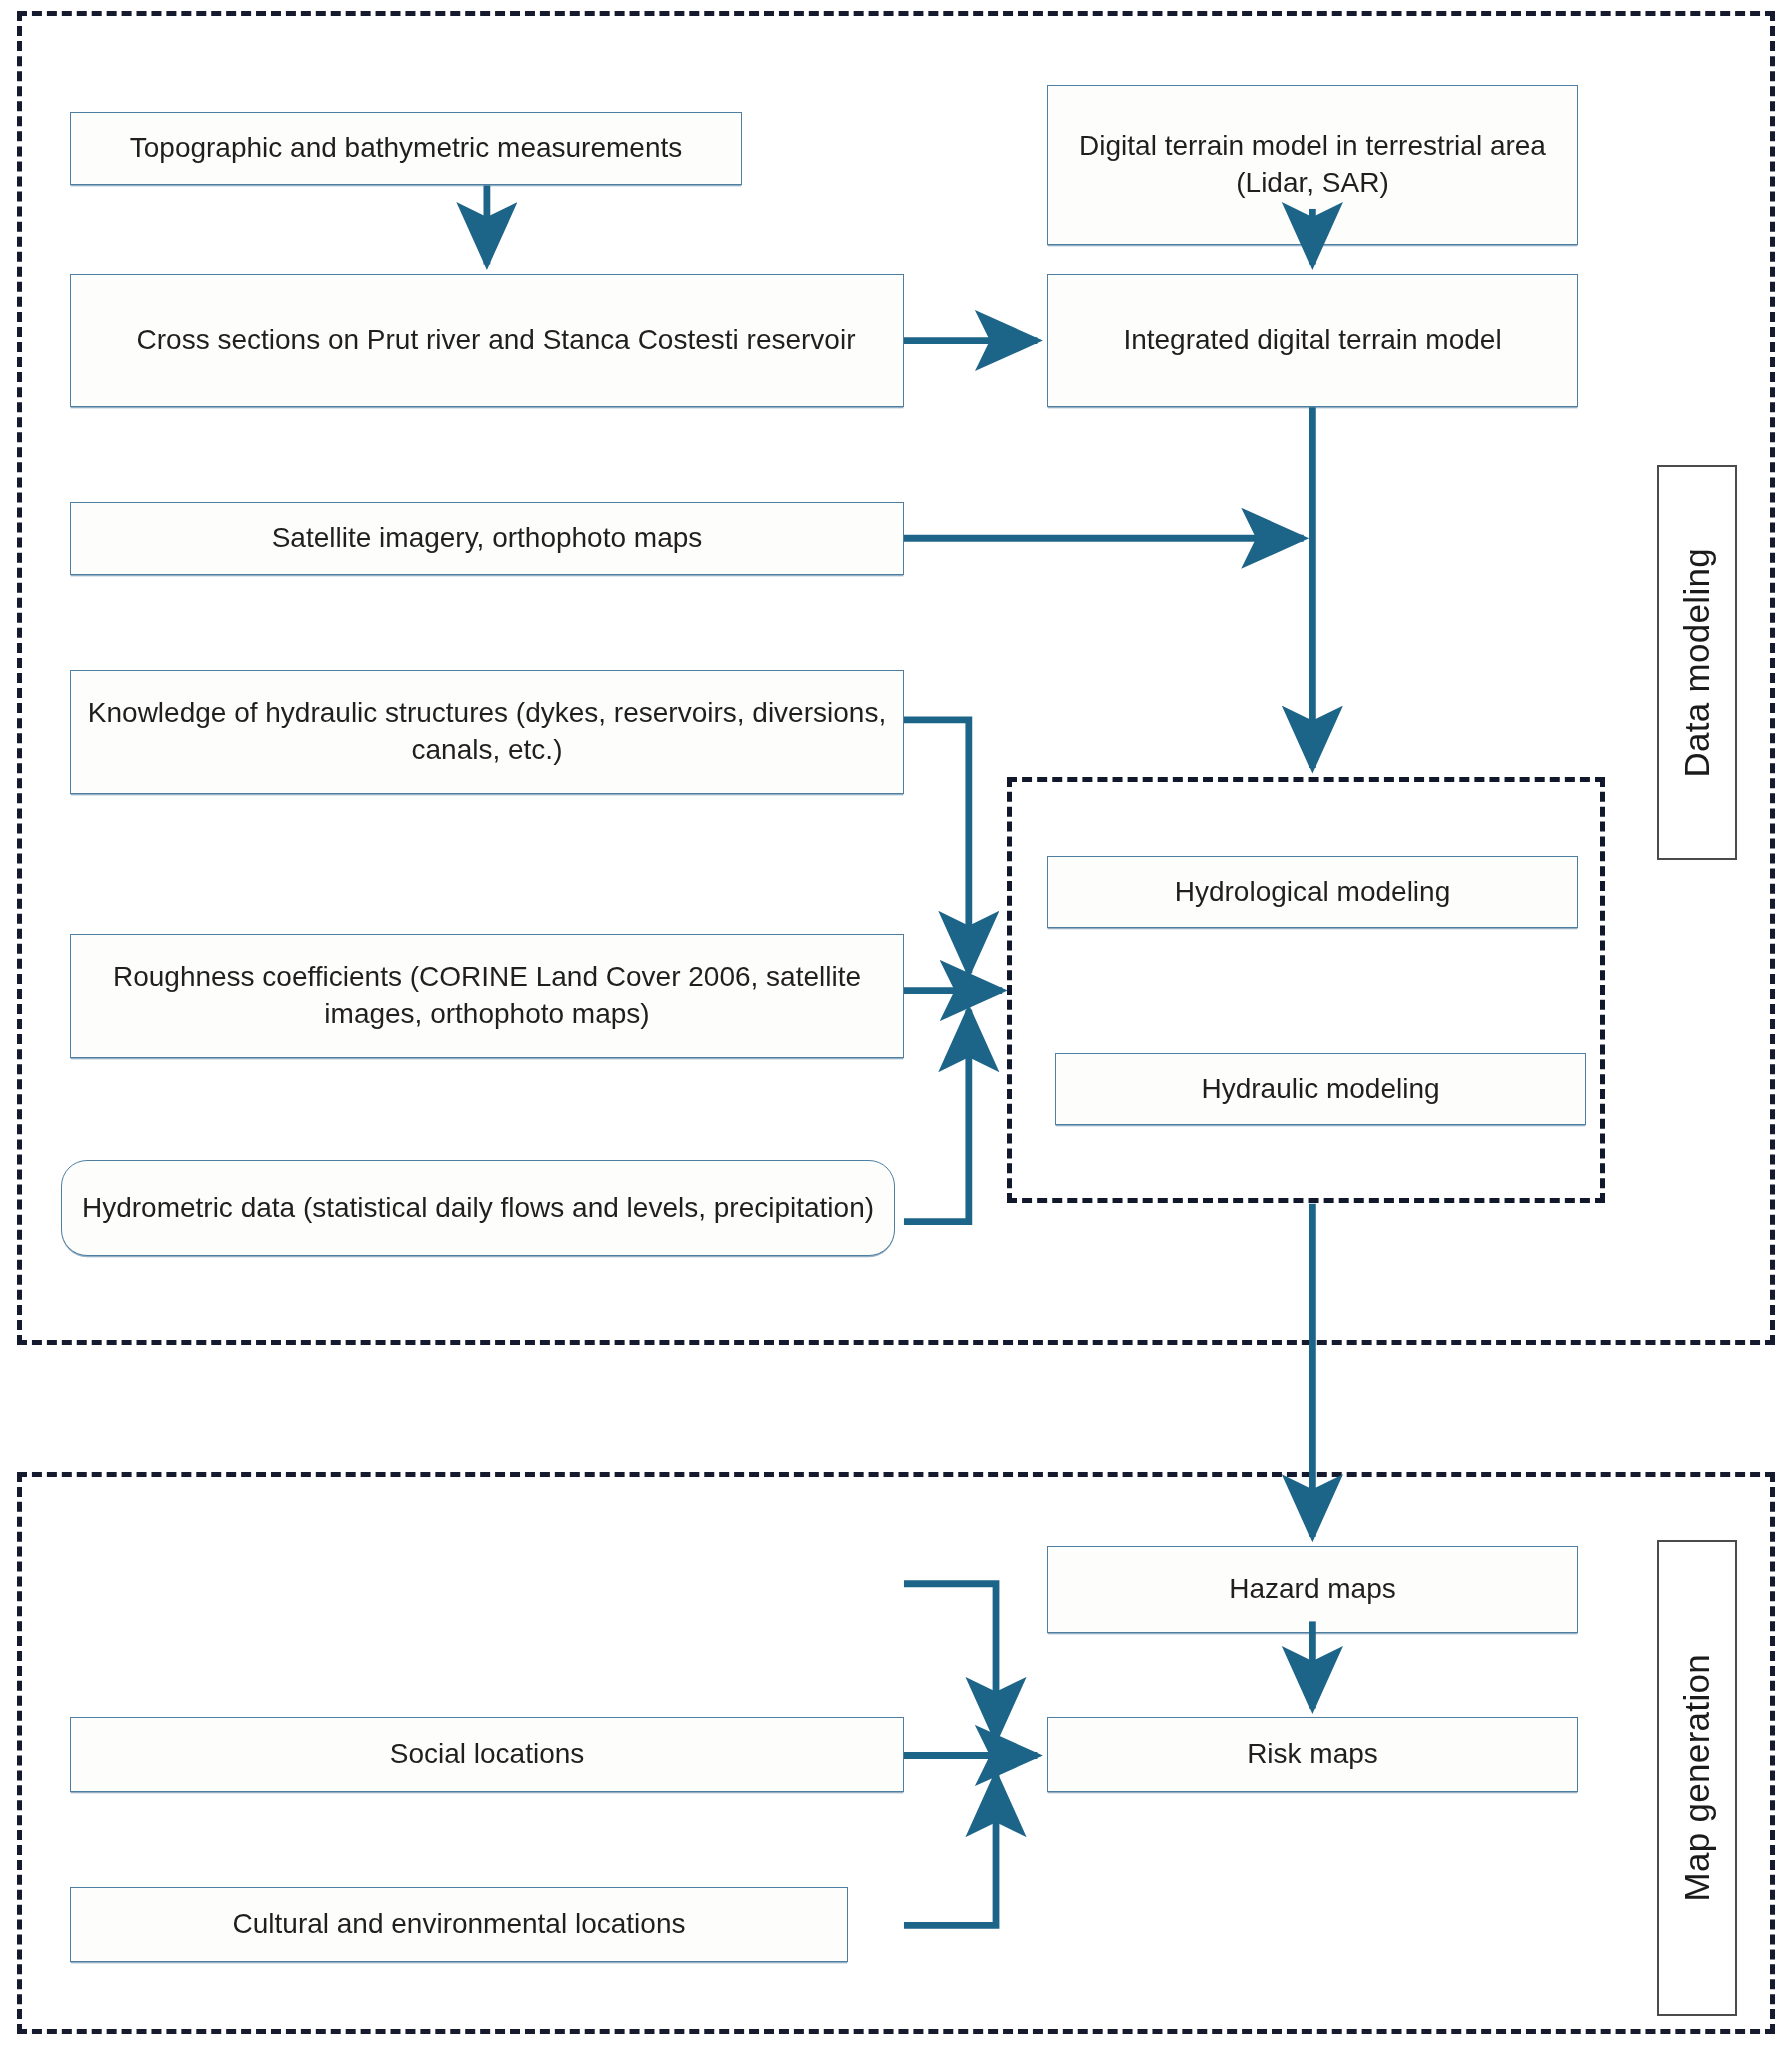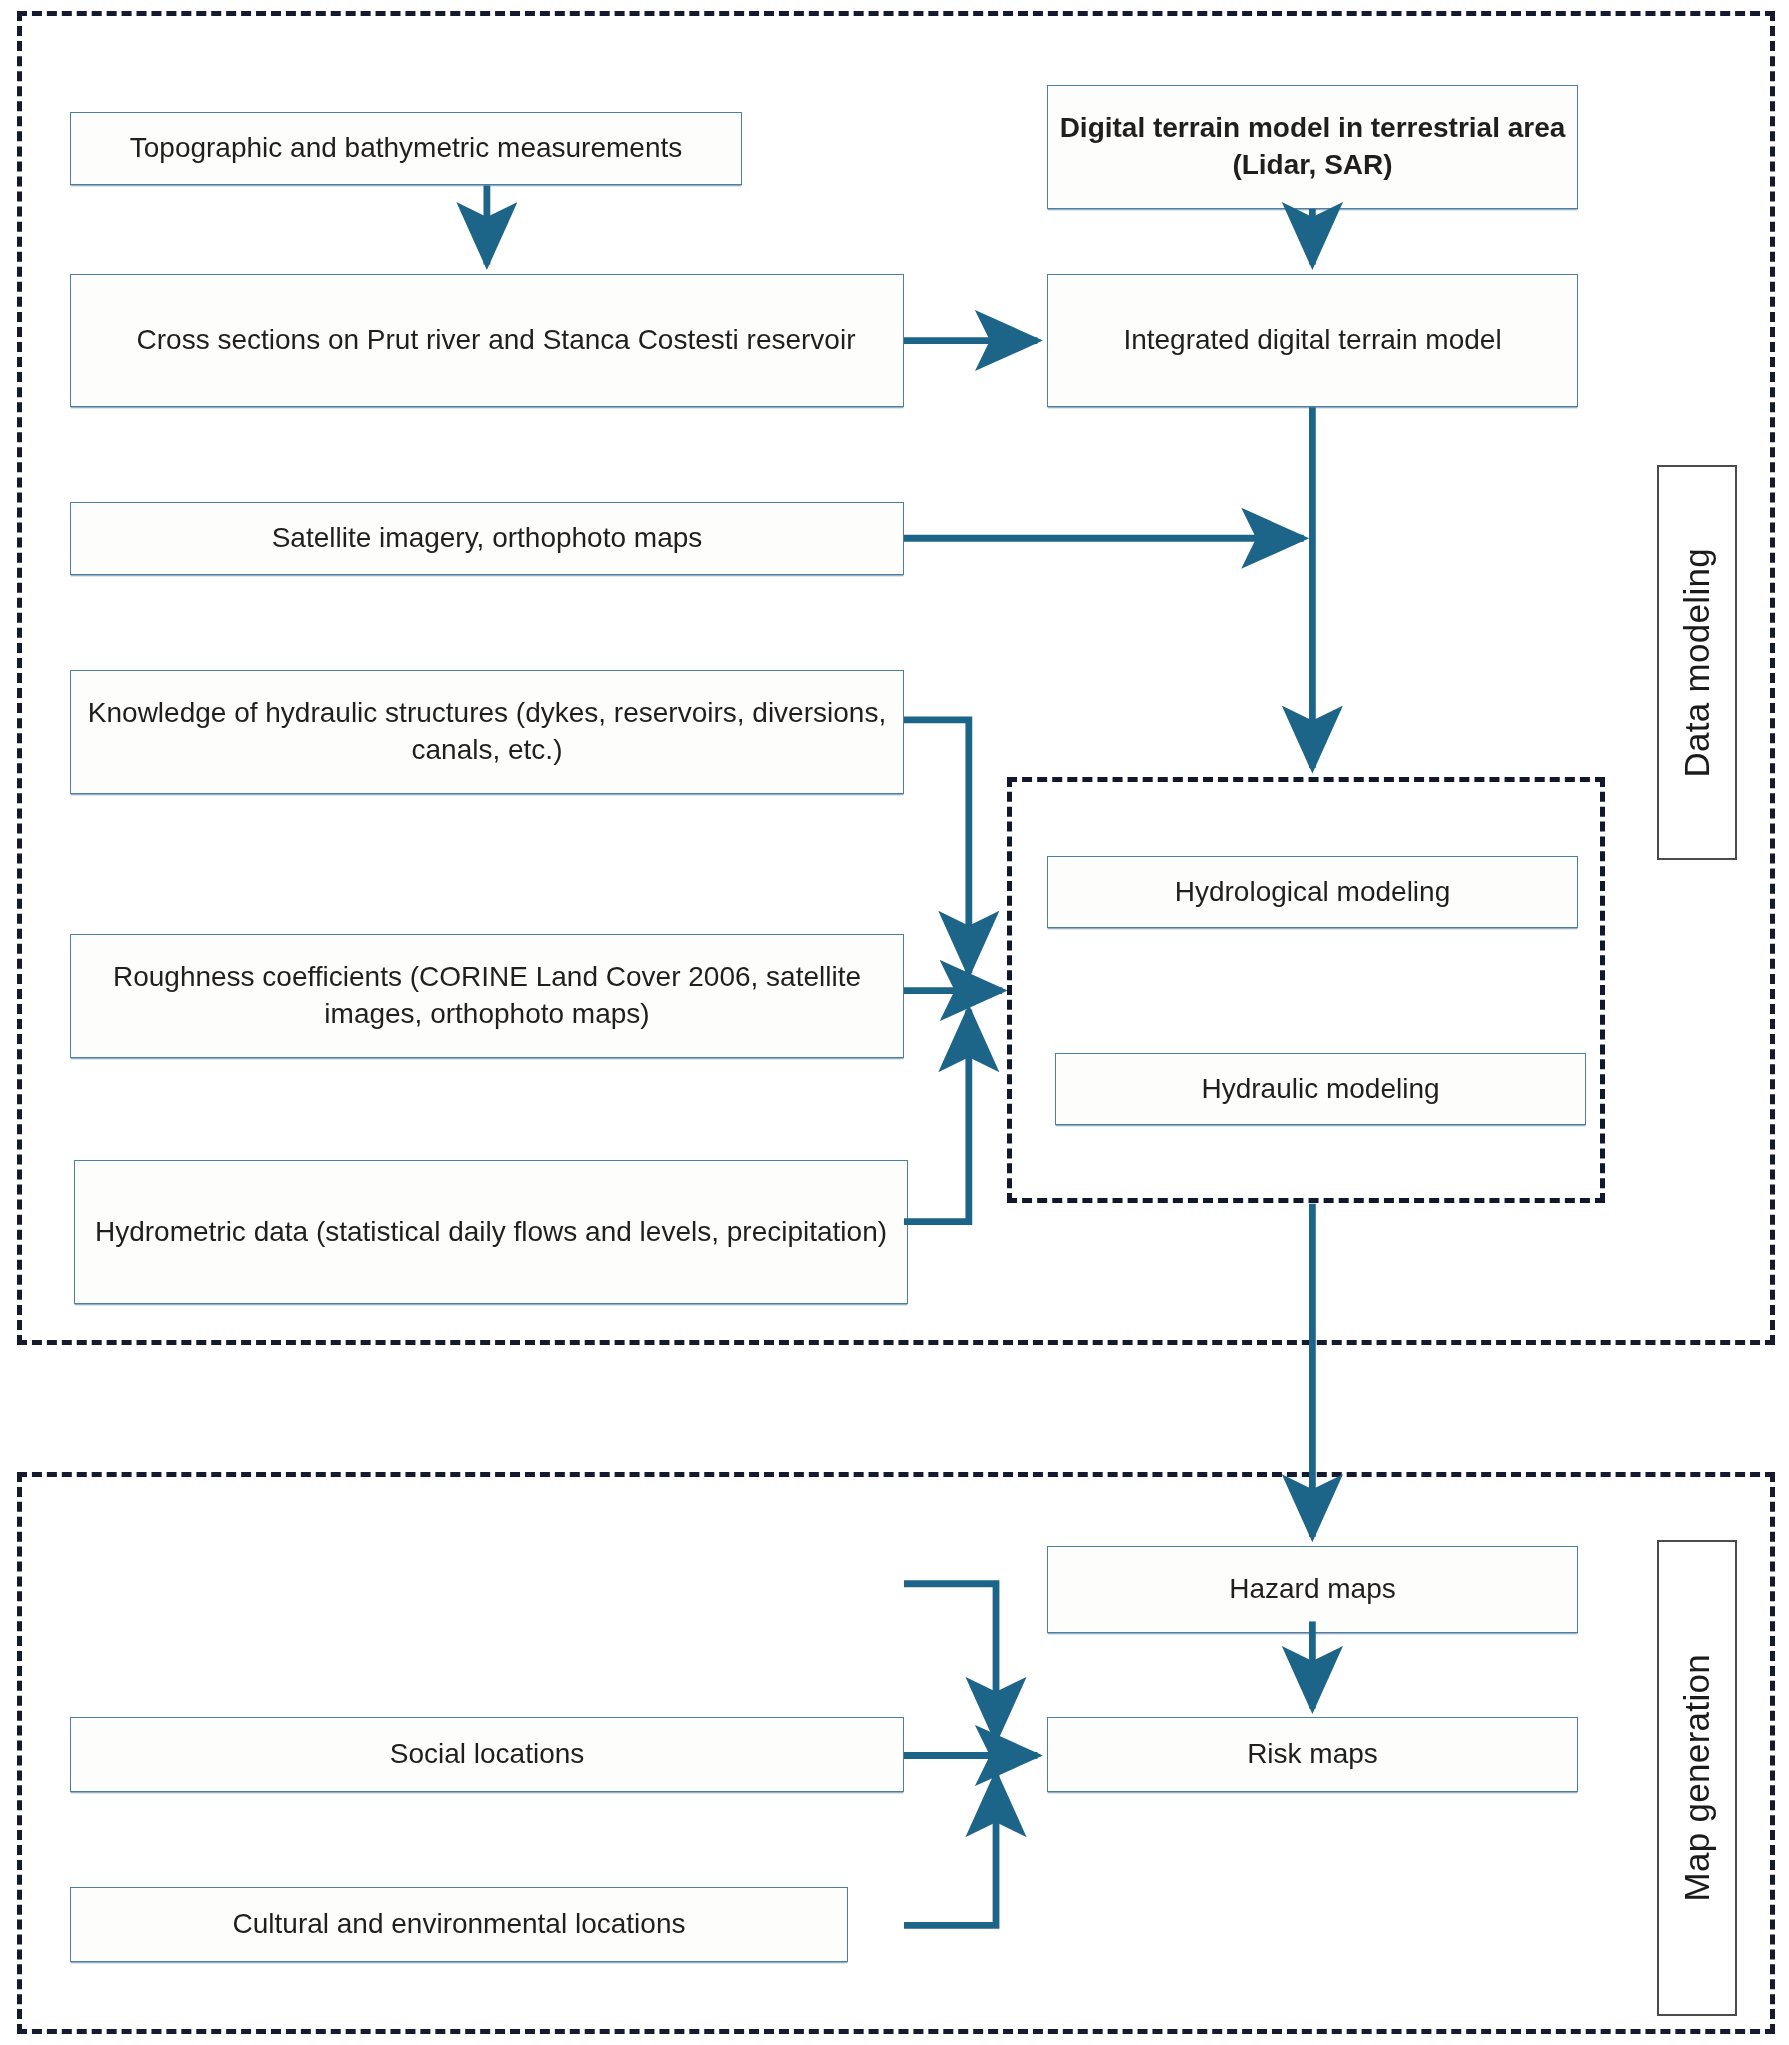--- a/index.html
+++ b/index.html
@@ -80,21 +80,21 @@
 <body>
 
 <div id="canvas">
 
   <div class="section-dashed" style="left:17.3px; top:11px; width:1758px; height:1334px;"></div>
 
   <div class="node" style="left:70px; top:112px; width:672px; height:73px;">
     <span class="label">Topographic and bathymetric measurements</span>
   </div>
 
-  <div class="node" style="left:1047px; top:85px; width:531px; height:124px;font-weight:bold;">
+  <div class="node" style="left:1047px; top:85px; width:531px; height:160px;">
     <span class="label">Digital terrain model in terrestrial area (Lidar, SAR)</span>
   </div>
 
   <div class="node" style="left:70px; top:274px; width:834px; height:133px;padding-left:29px;">
     <span class="label">Cross sections on Prut river and Stanca Costesti reservoir</span>
   </div>
 
   <div class="node" style="left:70px; top:502px; width:834px; height:73px;">
     <span class="label">Satellite imagery, orthophoto maps</span>
   </div>
@@ -104,21 +104,21 @@
   </div>
 
   <div class="node" style="left:70px; top:670px; width:834px; height:124px;">
     <span class="label">Knowledge of hydraulic structures (dykes, reservoirs, diversions, canals, etc.)</span>
   </div>
 
   <div class="node" style="left:70px; top:934px; width:834px; height:124px;">
     <span class="label">Roughness coefficients (CORINE Land Cover 2006, satellite images, orthophoto maps)</span>
   </div>
 
-  <div class="node" style="left:74px; top:1160px; width:834px; height:144px;">
+  <div class="node" style="left:61px; top:1160px; width:834px; height:96px;border-radius:26px;">
     <span class="label">Hydrometric data (statistical daily flows and levels, precipitation)</span>
   </div>
 
   <div class="group-dashed" style="left:1007px; top:777px; width:598px; height:426px;"></div>
 
   <div class="node" style="left:1047px; top:856px; width:531px; height:72px;">
     <span class="label">Hydrological modeling</span>
   </div>
 
   <div class="node" style="left:1047px; top:1053px; width:531px; height:72px;margin-left:8px;">

